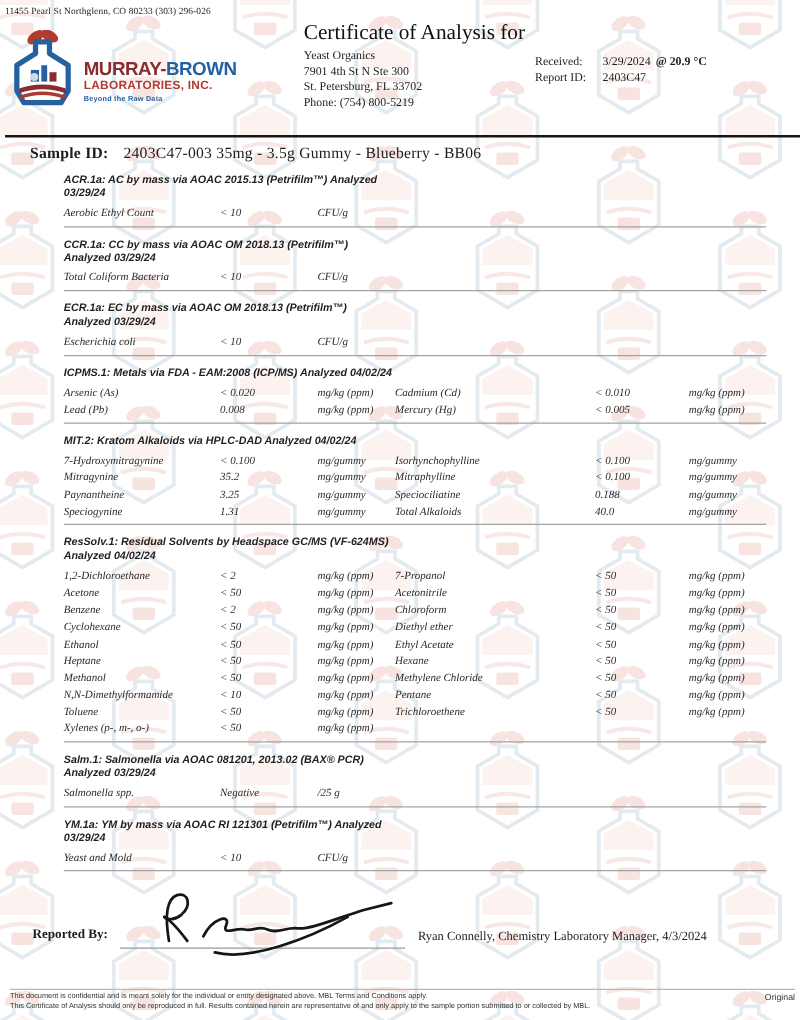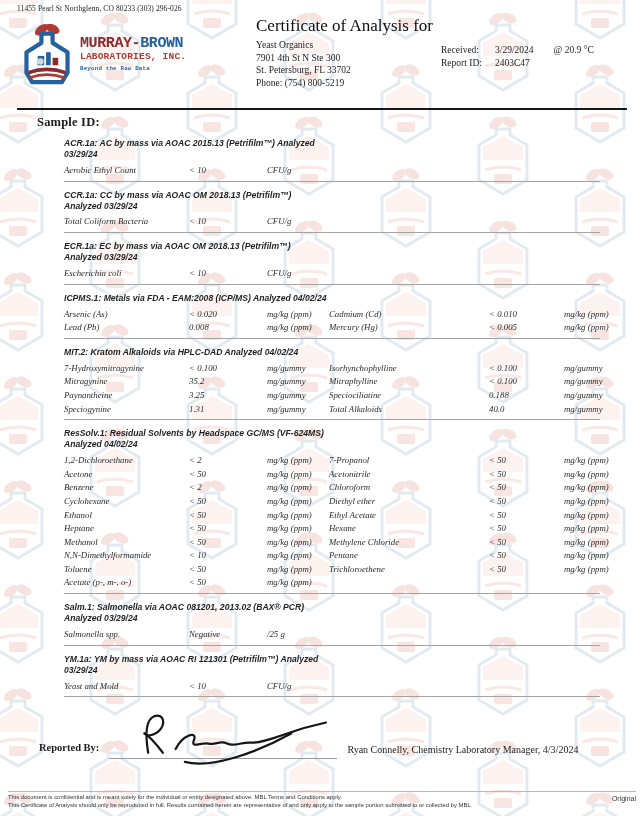--- a/index.html
+++ b/index.html
@@ -1,42 +1,42 @@
 <!DOCTYPE html>
 <html><head>
 <meta charset="utf-8">
 <style>
   html,body{margin:0;padding:0;background:#e8e8e8;}
   .page{
     position:relative;width:644px;height:816px;margin:0 auto;background:#ffffff;
     font-family:"Liberation Serif", serif;color:#1c1c1c;overflow:hidden;
   }
   .watermark{position:absolute;inset:0;z-index:0;pointer-events:none;}
-  .content{position:absolute;inset:0;z-index:1;padding:4px 17px;box-sizing:border-box;}
+  .content{position:absolute;inset:0;z-index:1;padding:4px 4px;box-sizing:border-box;}
 
   .lab-address{font-size:7.5px;color:#222;letter-spacing:.1px;white-space:nowrap;overflow:hidden;width:165px;}
 
   .header-row{position:relative;height:86px;margin-top:3px;}
   .logo-block{position:absolute;left:2px;top:8px;display:flex;align-items:flex-start;}
   .flask-icon{width:56px;height:62px;}
-  .logo-text{margin-left:5px;margin-top:12px;font-family:Liberation Mono, monospace;line-height:1;}
+  .logo-text{margin-left:5px;margin-top:24px;font-family:Liberation Sans, sans-serif;line-height:1;}
   .logo-name{font-size:15px;font-weight:bold;letter-spacing:-.4px;}
   .logo-name .p1{color:#8a2b2e;}
   .logo-name .p2{color:#25619f;}
   .logo-sub{font-size:9.5px;font-weight:bold;color:#b13a31;letter-spacing:.2px;margin-top:1px;}
   .logo-tagline{font-size:5.8px;font-weight:bold;color:#25619f;margin-top:4px;letter-spacing:.2px;}
 
   .title-block{position:absolute;left:239px;top:0;}
   .coa-title{font-size:17px;font-weight:normal;margin:0 0 3px 0;color:#0f0f0f;}
   .client-line{font-size:9.5px;line-height:12.5px;color:#1c1c1c;}
 
   .received-block{position:absolute;left:424px;top:28px;font-size:9.5px;line-height:13px;}
   .received-line{display:flex;}
   .received-line .lbl{width:54px;}
-  .received-line .temp{margin-left:20px;}
+  .received-line .temp{margin-left:4px;font-weight:bold;}
 
   .rule{height:2px;background:#161616;margin-top:6px;}
 
   .sample-row{display:flex;align-items:center;padding:5px 0 6px 20px;}
   .sample-label{font-size:12.5px;font-weight:bold;letter-spacing:.2px;}
   .sample-value{font-size:12.5px;margin-left:12px;letter-spacing:.2px;}
 
   .sections{margin:2px 27px 0 47px;}
   .section{border-bottom:1px solid #a3a3a3;padding-bottom:4px;margin-bottom:8px;font-style:italic;}
   .section-title{
@@ -708,20 +708,21 @@
           <span class="lbl">Report ID:</span>
           <span>2403C47</span>
         </div>
       </div>
     </div>
 
     <div class="rule"></div>
 
     <div class="sample-row">
       <span class="sample-label">Sample ID:</span>
+      <span class="sample-value">2403C47-003  35mg - 3.5g Gummy - Blueberry - BB06</span>
     </div>
 
     <div class="sections" id="sections">
         <div class="section">
           <div class="section-title">ACR.1a:  AC by mass via AOAC 2015.13 (Petrifilm™) Analyzed
 03/29/24</div>
           <div class="rows">
             <div class="row">
               <span class="cell">Aerobic Ethyl Count</span>
               <span class="cell">&lt; 10</span>
@@ -888,21 +889,21 @@
             </div>
             <div class="row">
               <span class="cell">Toluene</span>
               <span class="cell">&lt; 50</span>
               <span class="cell">mg/kg (ppm)</span>
               <span class="cell">Trichloroethene</span>
               <span class="cell">&lt; 50</span>
               <span class="cell">mg/kg (ppm)</span>
             </div>
             <div class="row">
-              <span class="cell">Acetate (p-, m-, o-)</span>
+              <span class="cell">Xylenes (p-, m-, o-)</span>
               <span class="cell">&lt; 50</span>
               <span class="cell">mg/kg (ppm)</span>
               <span class="cell"></span>
               <span class="cell"></span>
               <span class="cell"></span>
             </div>
           </div>
         </div>
         <div class="section">
           <div class="section-title">Salm.1:  Salmonella via AOAC 081201, 2013.02 (BAX® PCR)

